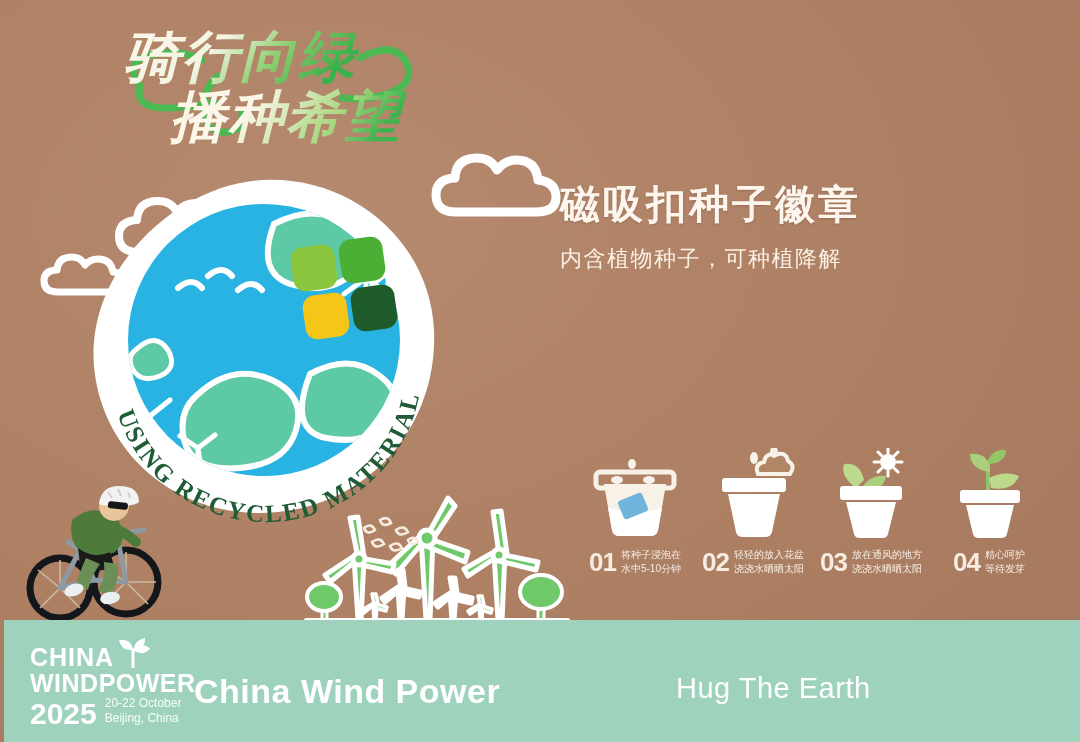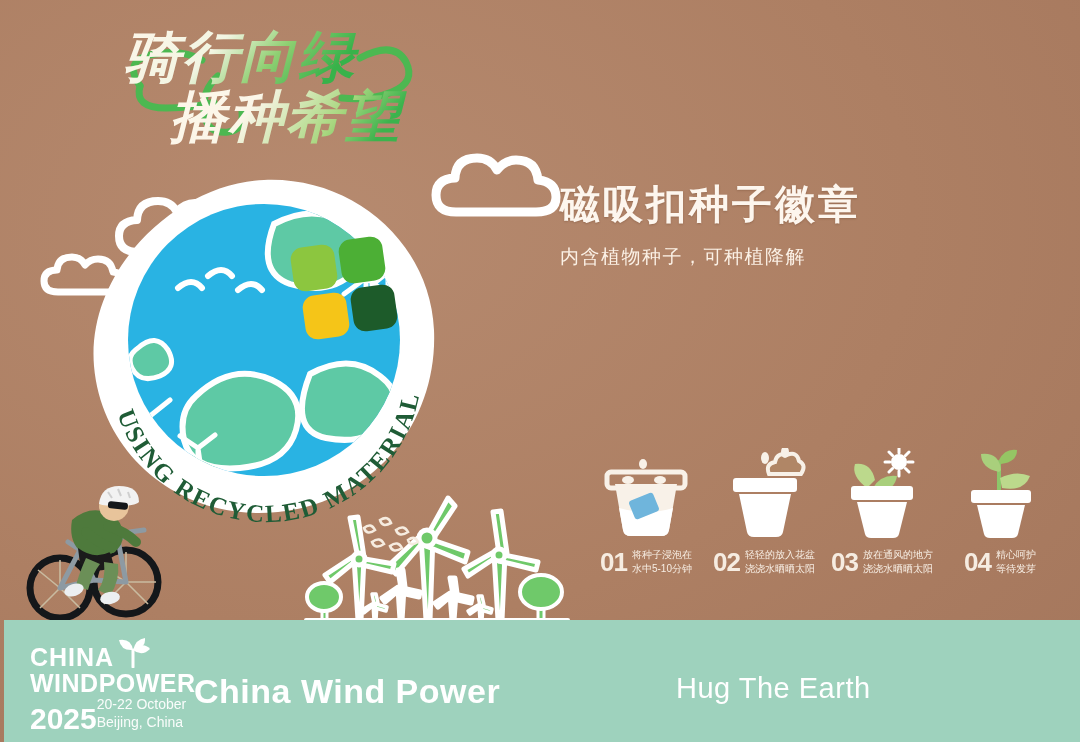--- a/index.html
+++ b/index.html
@@ -51,34 +51,34 @@
   #product-title {
     font-size: 40px;
     font-weight: bold;
     color: #fdf6ee;
     letter-spacing: 3px;
     line-height: 1.2;
     margin: 0;
     text-shadow: 0 1px 2px rgba(80,45,25,.25);
   }
   #product-sub {
-    font-size: 19px;
+    font-size: 22px;
     color: #fbf1e6;
     letter-spacing: 1.5px;
     margin: 16px 0 0 0;
   }
 
   
   #steps {
     position: absolute;
-    left: 573px;
+    left: 548px;
     top: 446px;
     width: 500px;
     display: flex;
-    justify-content: center;
+    justify-content: flex-end;
   }
   .step {
     width: 118px;
     display: flex;
     flex-direction: column;
     align-items: center;
   }
   .step-icon { height: 92px; display:flex; align-items:flex-end; justify-content:center; }
   .step-caption {
     margin-top: 10px;
@@ -137,23 +137,23 @@
     font-weight: bold;
     letter-spacing: .5px;
     line-height: 1.05;
   }
   #logo-year {
     font-size: 30px;
     font-weight: bold;
     line-height: 1.05;
   }
   .logo-dates {
-    font-size: 14px;
+    font-size: 12px;
     line-height: 1.25;
-    margin-left: 0;
+    margin-left: 8px;
     padding-bottom: 3px;
     opacity: .95;
   }
   #footer-cn {
     position: absolute;
     left: 190px;
     top: 52px;
     font-size: 34px;
     font-weight: bold;
     color: #ffffff;

